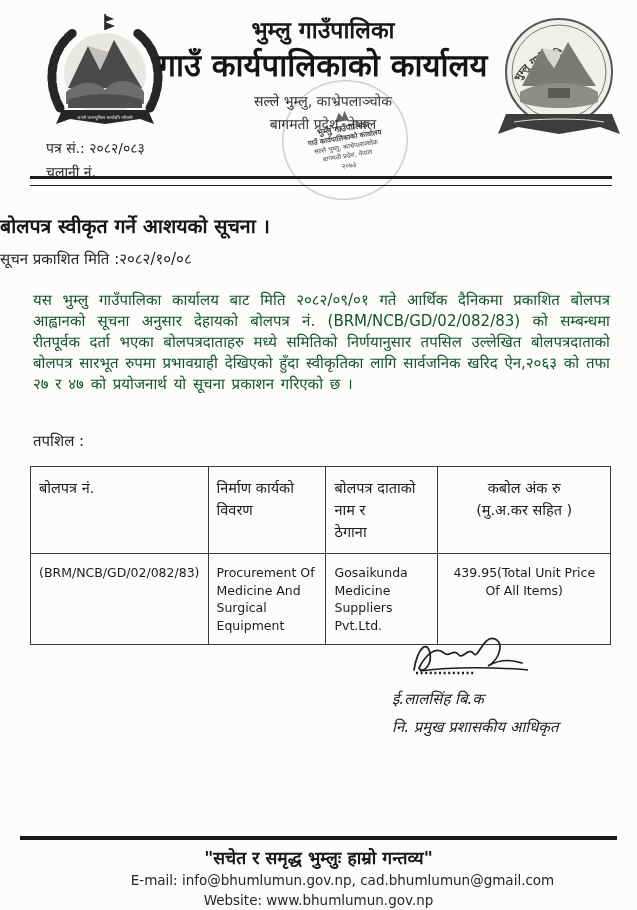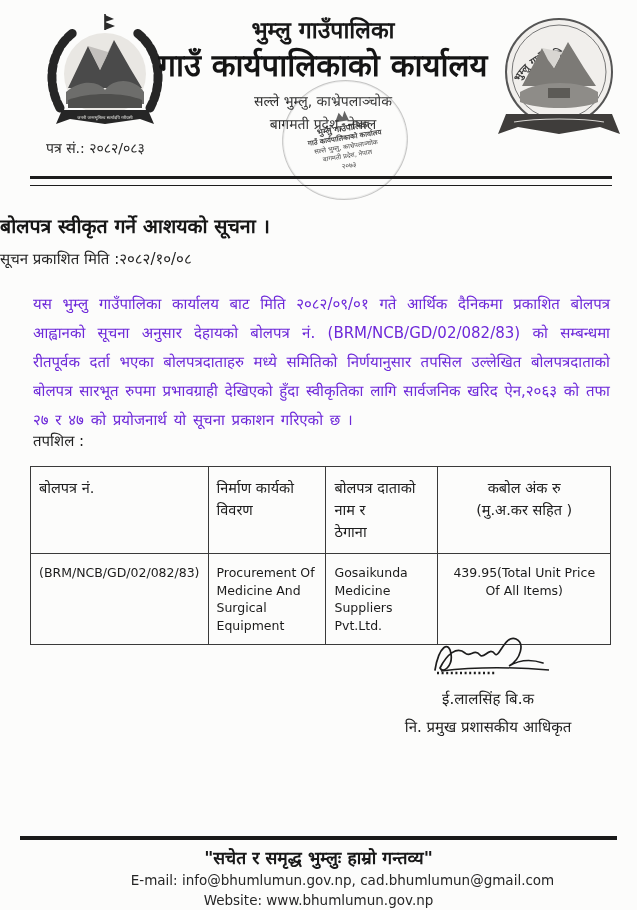--- a/index.html
+++ b/index.html
@@ -41,30 +41,30 @@
   .stamp .s2{font-size:7px;font-weight:700;}
   .stamp .s3{font-size:6.5px;}
   .stamp .s4{font-size:6.5px;}
   .stamp .s5{font-size:7px;margin-top:1px;}
   
   .notice-title{position:absolute;left:0;top:212px;width:100%;
     font-size:19.5px;font-weight:700;color:#161616;}
   .notice-date{position:absolute;left:0;top:248px;width:100%;text-align:left;
     font-size:15px;color:#242424;}
   .body-par{position:absolute;left:33px;top:290px;width:577px;
-    font-size:15px;line-height:29px;text-align:justify;color:#6d28d9;word-spacing:2px;}
+    font-size:15px;line-height:21px;text-align:justify;color:#14532d;word-spacing:2px;}
   .annex-label{position:absolute;left:33px;top:430px;font-size:15px;color:#1f1f1f;}
   
   .tender-table{position:absolute;left:30px;top:466px;width:581px;border-collapse:collapse;}
   .tender-table td{border:1.6px solid #3a3a3a;vertical-align:top;padding:10px 8px;}
   .tender-table .hdr{font-size:14.5px;font-weight:500;color:#1d1d1d;line-height:22px;}
   .tender-table .val{font-size:12.5px;color:#1b1b1b;line-height:17.5px;font-weight:500;}
   .c1{width:24%;} .c2{width:21.5%;margin-top:40px;} .c3{width:20.5%;} .c4{width:34%;text-align:center;}
   
-  .sig-block{position:absolute;left:376px;top:626px;width:224px;text-align:center;}
+  .sig-block{position:absolute;left:392px;top:626px;width:224px;font-style:italic;}
   .sig-mark{height:58px;}
   .sig-name{font-size:15px;color:#1e1e1e;margin-top:4px;}
   .sig-title{font-size:15px;color:#1e1e1e;margin-top:8px;}
   
   .rule-bottom{position:absolute;left:20px;width:597px;top:836px;height:3.5px;background:#1a1a1a;}
   .motto{position:absolute;left:0;top:845px;width:100%;text-align:center;
     font-size:17.5px;font-weight:700;color:#191919;}
   .f-email{position:absolute;left:0;top:872px;width:100%;text-align:center;font-size:13.5px;color:#262626;margin-left:24px;}
   .f-web{position:absolute;left:0;top:892px;width:100%;text-align:center;font-size:13.5px;color:#262626;}
 </style>
@@ -129,20 +129,21 @@
     </svg>
     <div class="s1">भुम्लु गाउँपालिका</div>
     <div class="s2">गाउँ कार्यपालिकाको कार्यालय</div>
     <div class="s3">सल्ले भुम्लु, काभ्रेपलाञ्चोक</div>
     <div class="s4">बागमती प्रदेश, नेपाल</div>
     <div class="s5">२०७३</div>
   </div>
 
   <div class="ref-block">
     <div>पत्र सं.: २०८२/०८३</div>
+    <div>चलानी नं.</div>
   </div>
 
   <div class="rule-top"></div>
 
   <div class="notice-title">बोलपत्र स्वीकृत गर्ने आशयको सूचना ।</div>
   <div class="notice-date">सूचन प्रकाशित मिति :२०८२/१०/०८</div>
   <div class="body-par">यस भुम्लु गाउँपालिका कार्यालय बाट मिति २०८२/०९/०१ गते आर्थिक दैनिकमा प्रकाशित बोलपत्र आह्वानको सूचना अनुसार देहायको  बोलपत्र नं. (BRM/NCB/GD/02/082/83) को सम्बन्धमा रीतपूर्वक दर्ता भएका बोलपत्रदाताहरु मध्ये  समितिको निर्णयानुसार तपसिल उल्लेखित बोलपत्रदाताको बोलपत्र सारभूत रुपमा प्रभावग्राही  देखिएको  हुँदा स्वीकृतिका लागि सार्वजनिक खरिद ऐन,२०६३ को तफा २७ र ४७ को प्रयोजनार्थ यो सूचना प्रकाशन गरिएको छ ।</div>
   <div class="annex-label">तपशिल :</div>
 
   <table class="tender-table">

